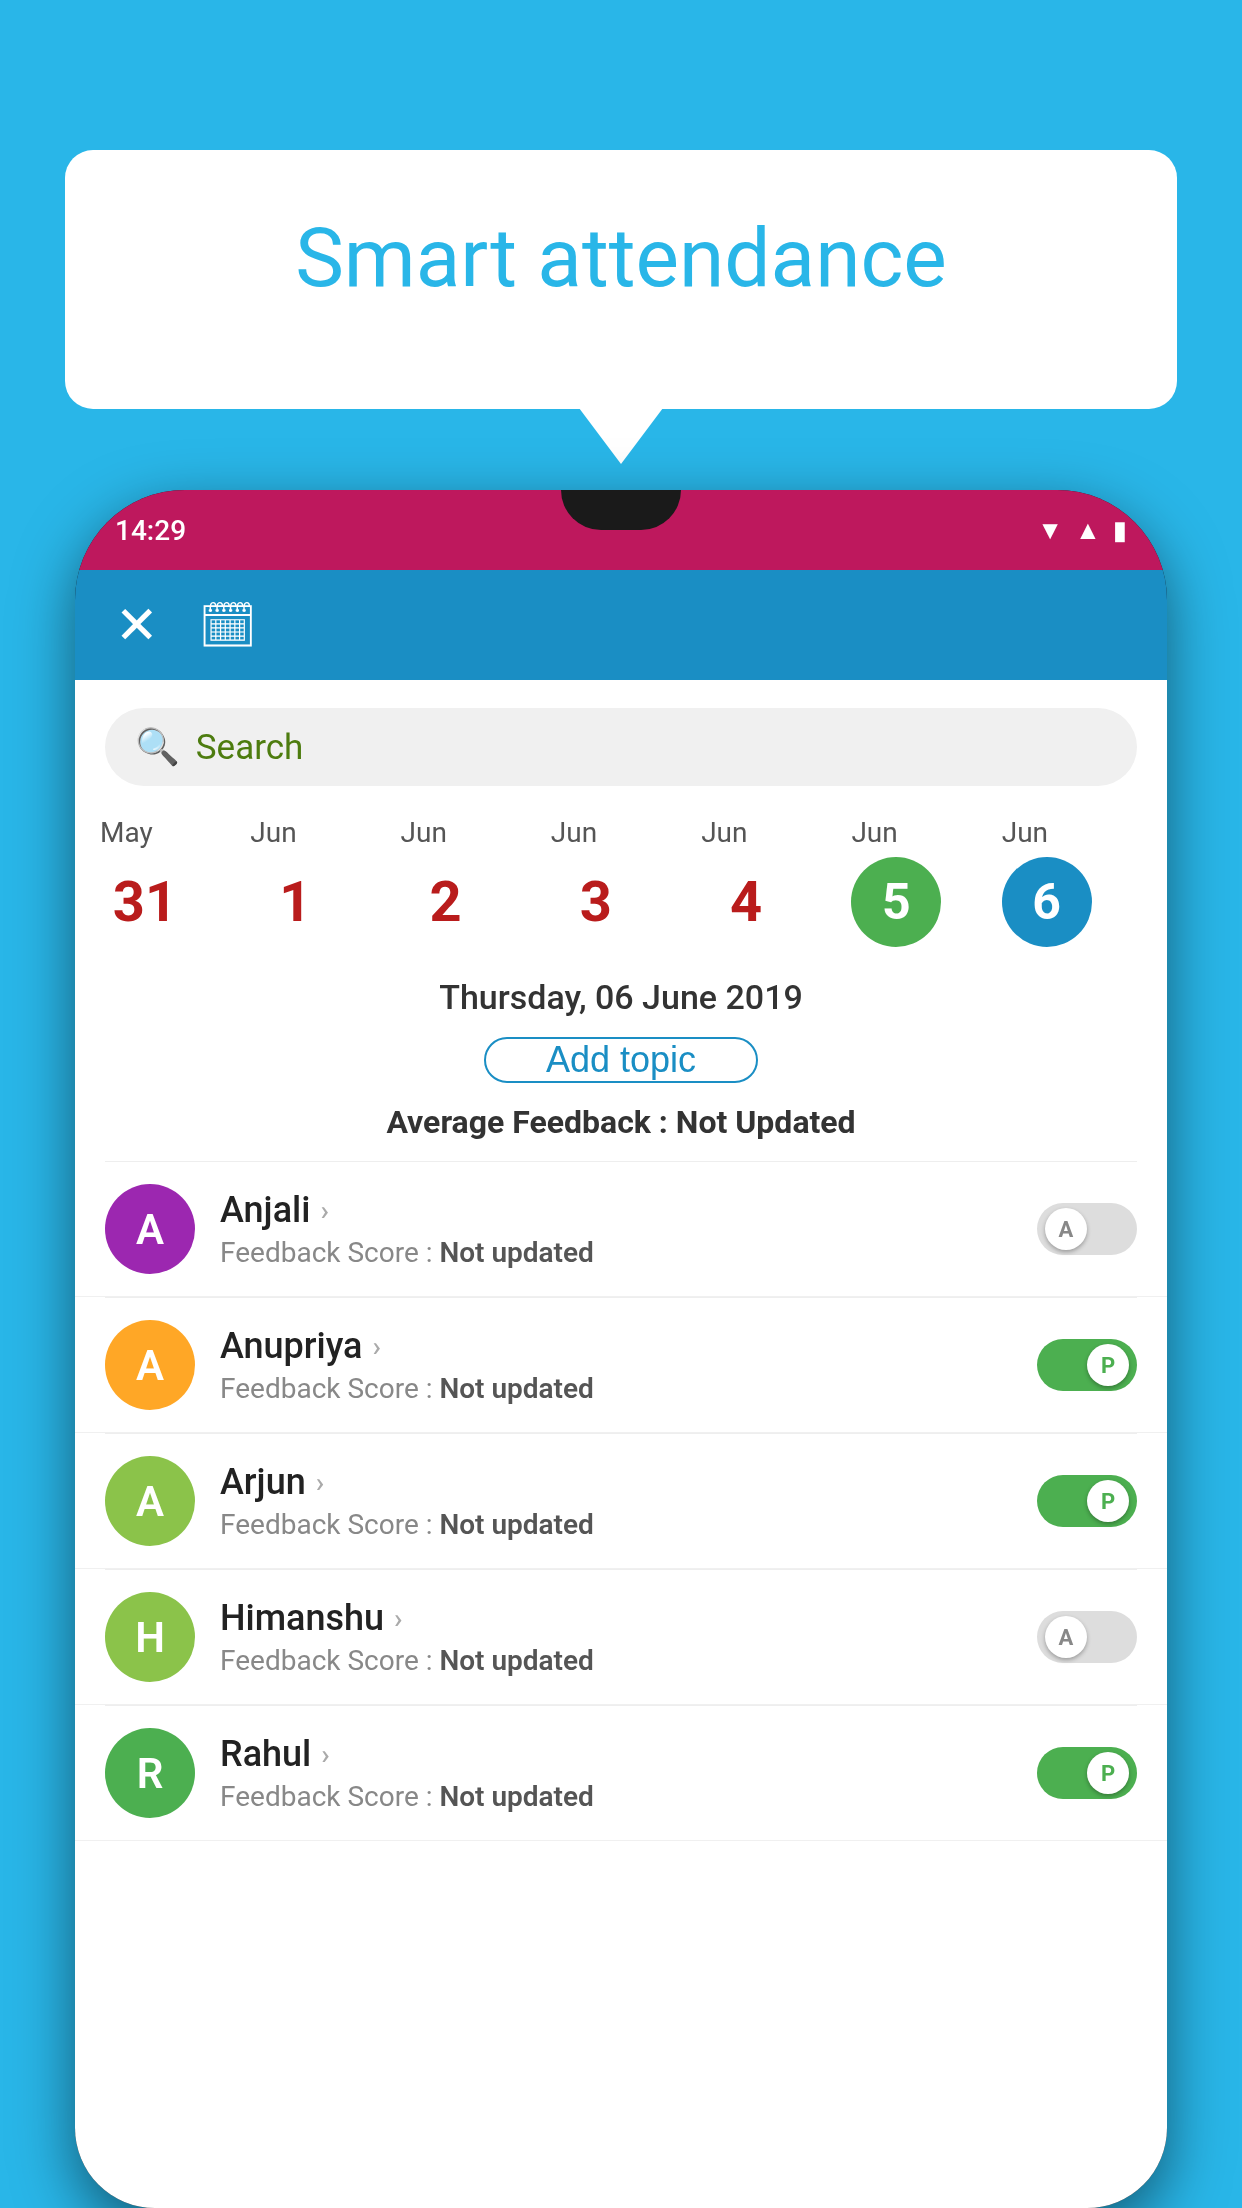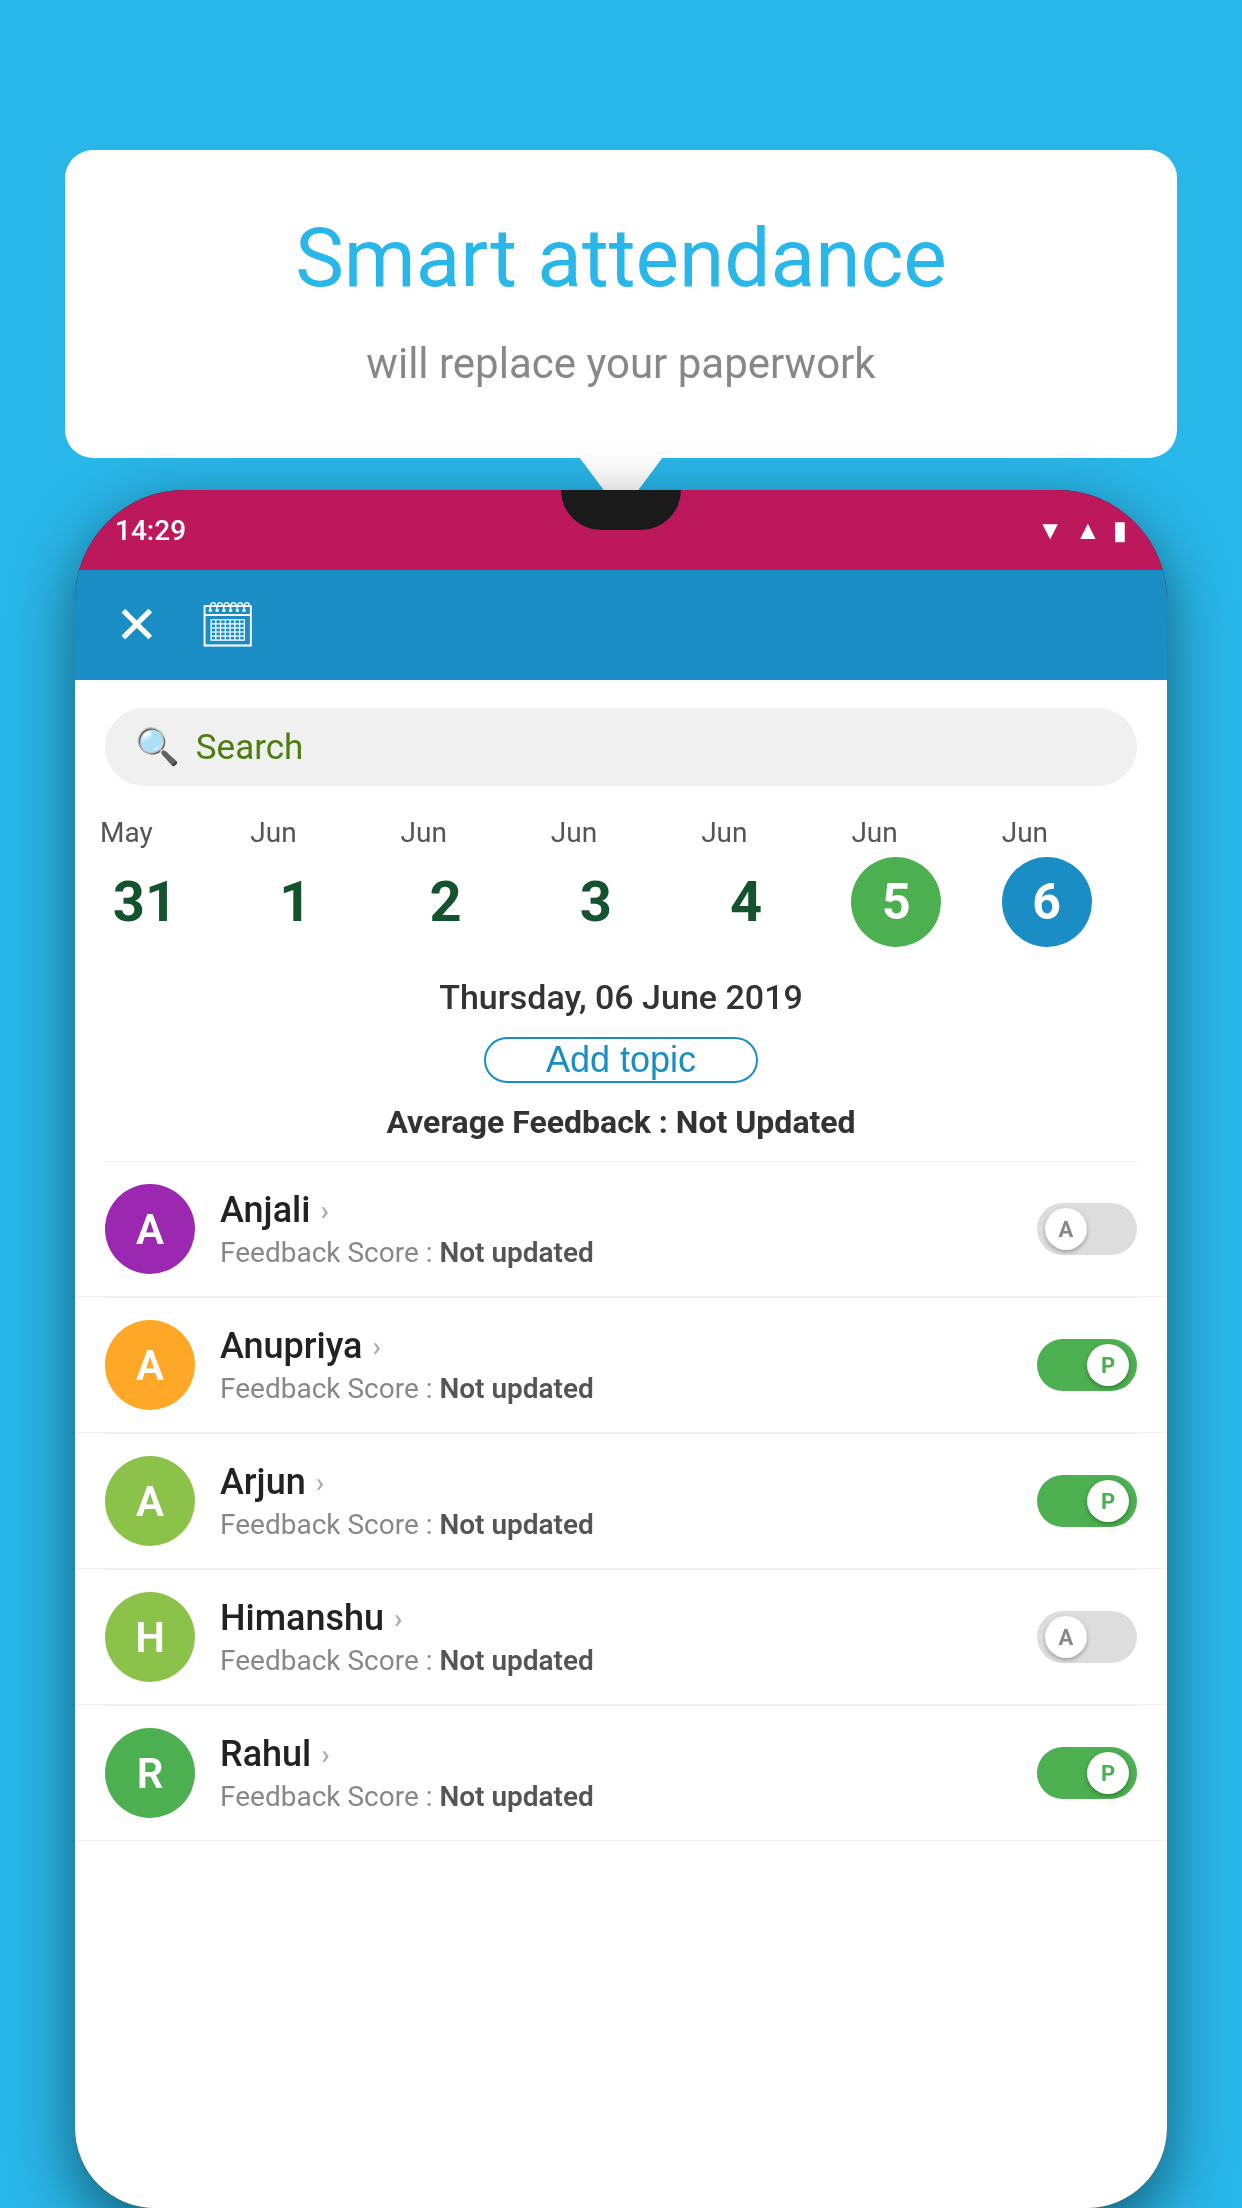--- a/index.html
+++ b/index.html
@@ -179,21 +179,21 @@
 
     .date-month {
       font-size: 28px;
       color: #555;
       margin-bottom: 8px;
     }
 
     .date-day {
       font-size: 56px;
       font-weight: 700;
-      color: #14532d;
+      color: #b91c1c;
       width: 90px;
       height: 90px;
       display: flex;
       align-items: center;
       justify-content: center;
       border-radius: 50%;
     }
 
     .date-day.selected-green {
       background: #4caf50;
@@ -354,21 +354,20 @@
       color: white;
       font-size: 26px;
     }
   </style>
 </head>
 <body>
 
 <div class="speech-bubble-container">
   <div class="speech-bubble">
     <div class="bubble-title">Smart attendance</div>
-    <div class="bubble-subtitle">will replace your paperwork</div>
   </div>
 </div>
 
 <div class="phone-frame">
 
   <div class="phone-top-bar">
     <span class="status-time">14:29</span>
     <div class="notch"></div>
     <div class="status-icons">
       <span class="wifi-icon">▼</span>

